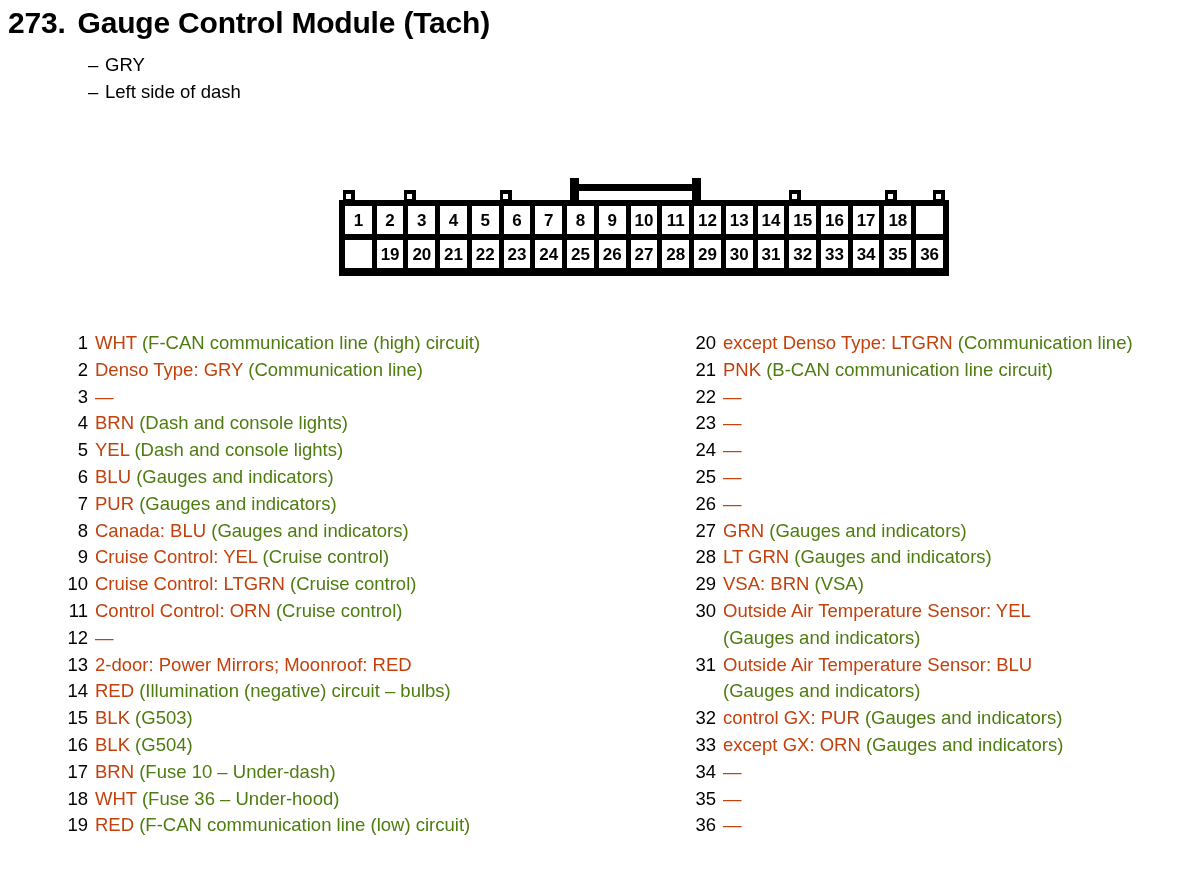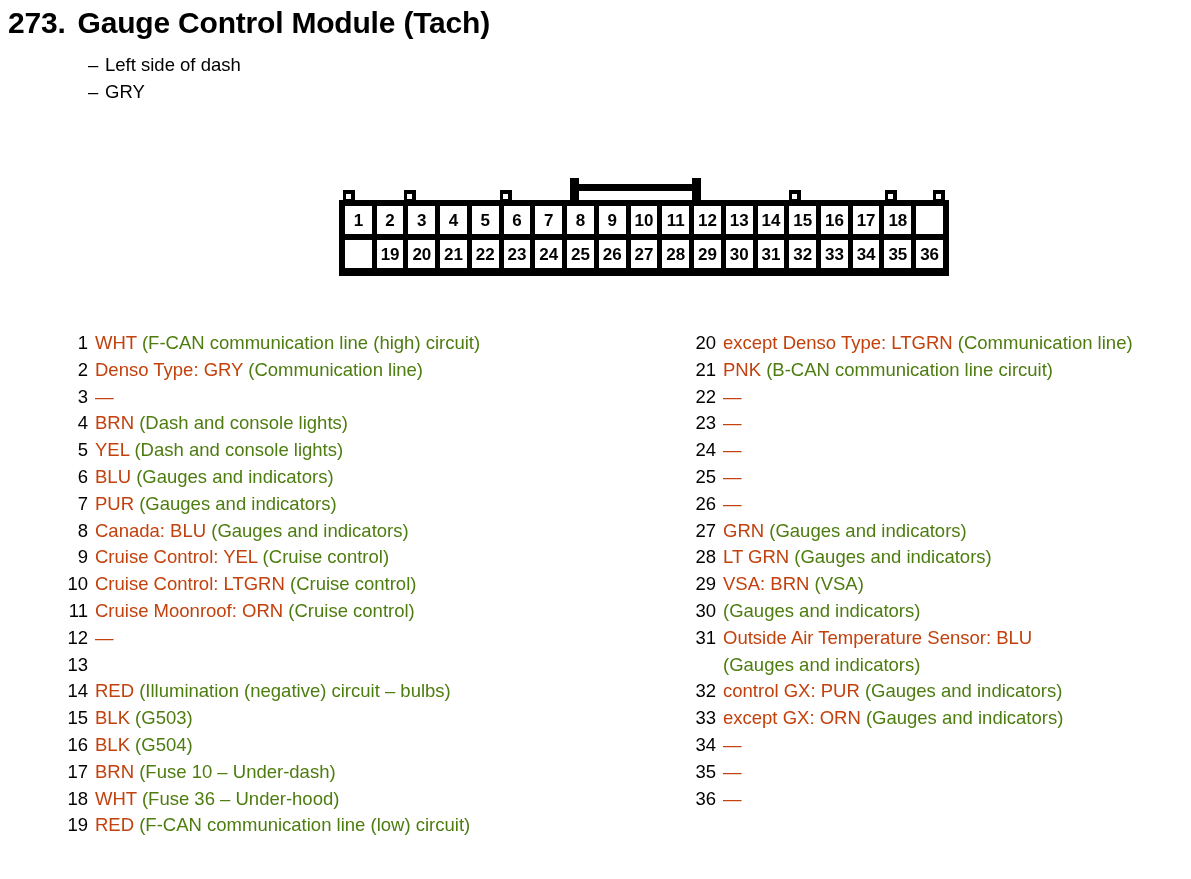--- a/index.html
+++ b/index.html
@@ -159,22 +159,22 @@
   .wrap-line { display: block; }
 </style>
 </head>
 <body>
 
 <div id="page-title">
   <span class="num">273.</span><span>Gauge Control Module (Tach)</span>
 </div>
 
 <div id="subtitle-list">
+    <div class="bullet-row"><span class="dash">–</span><span>GRY</span></div>
     <div class="bullet-row"><span class="dash">–</span><span>Left side of dash</span></div>
-    <div class="bullet-row"><span class="dash">–</span><span>GRY</span></div>
   </div>
 
 <div id="connector">
   <div class="latch">
     <div class="post left"></div>
     <div class="post right"></div>
     <div class="bar"></div>
   </div>
 
   <div class="nub" style="left:4px;">
@@ -278,29 +278,29 @@
     <div class="pin-row">
       <div class="pin-num">9</div>
       <div class="pin-text"><span class="blk">Cruise Control: YEL</span> <span class="blu">(Cruise control)</span></div>
     </div>
     <div class="pin-row">
       <div class="pin-num">10</div>
       <div class="pin-text"><span class="blk">Cruise Control: LTGRN </span> <span class="blu">(Cruise control)</span></div>
     </div>
     <div class="pin-row">
       <div class="pin-num">11</div>
-      <div class="pin-text"><span class="blk">Cruise Moonroof: ORN</span> <span class="blu">(Cruise control)</span></div>
+      <div class="pin-text"><span class="blk">Control Control: ORN</span> <span class="blu">(Cruise control)</span></div>
     </div>
     <div class="pin-row">
       <div class="pin-num">12</div>
       <div class="pin-text"><span class="blk">—</span></div>
     </div>
     <div class="pin-row">
       <div class="pin-num">13</div>
-      <div class="pin-text"></div>
+      <div class="pin-text"><span class="blk">2-door: Power Mirrors; Moonroof: RED</span></div>
     </div>
     <div class="pin-row">
       <div class="pin-num">14</div>
       <div class="pin-text"><span class="blk">RED</span> <span class="blu">(Illumination (negative) circuit – bulbs)</span></div>
     </div>
     <div class="pin-row">
       <div class="pin-num">15</div>
       <div class="pin-text"><span class="blk">BLK</span> <span class="blu">(G503)</span></div>
     </div>
     <div class="pin-row">
@@ -356,21 +356,21 @@
     <div class="pin-row">
       <div class="pin-num">28</div>
       <div class="pin-text"><span class="blk">LT GRN</span> <span class="blu">(Gauges and indicators)</span></div>
     </div>
     <div class="pin-row">
       <div class="pin-num">29</div>
       <div class="pin-text"><span class="blk">VSA: BRN</span> <span class="blu">(VSA)</span></div>
     </div>
     <div class="pin-row">
       <div class="pin-num">30</div>
-      <div class="pin-text"><span class="wrap-line blu">(Gauges and indicators)</span></div>
+      <div class="pin-text"><span class="blk">Outside Air Temperature Sensor: YEL</span><span class="wrap-line blu">(Gauges and indicators)</span></div>
     </div>
     <div class="pin-row">
       <div class="pin-num">31</div>
       <div class="pin-text"><span class="blk">Outside Air Temperature Sensor: BLU</span><span class="wrap-line blu">(Gauges and indicators)</span></div>
     </div>
     <div class="pin-row">
       <div class="pin-num">32</div>
       <div class="pin-text"><span class="blk">control GX: PUR</span> <span class="blu">(Gauges and indicators)</span></div>
     </div>
     <div class="pin-row">

